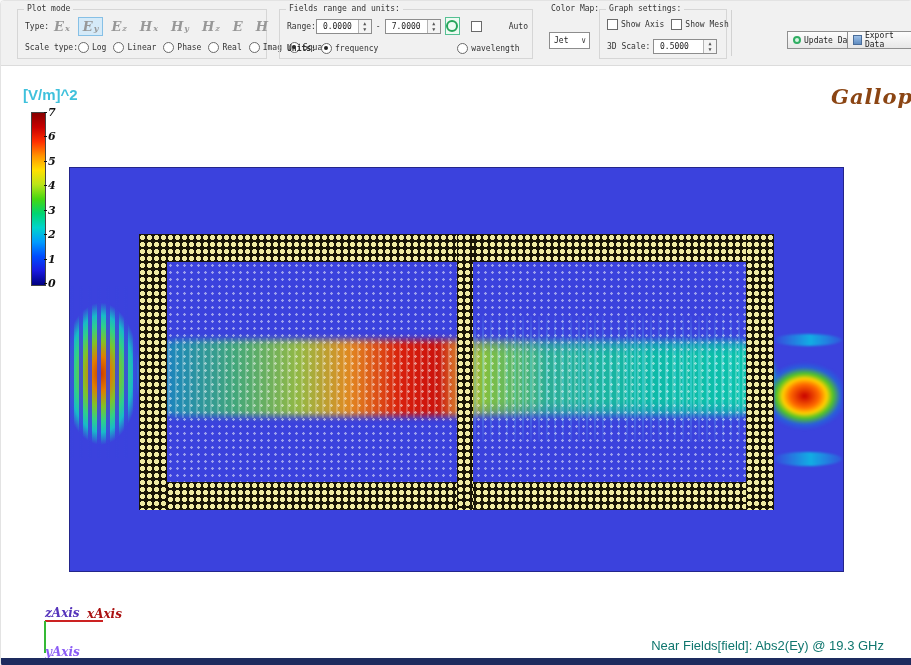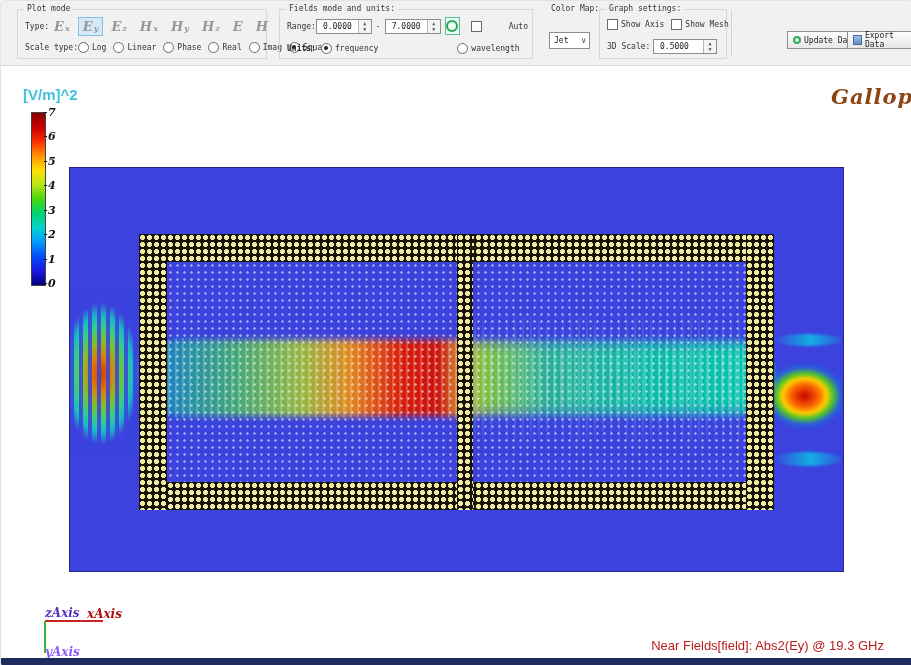--- a/index.html
+++ b/index.html
@@ -69,21 +69,21 @@
   .mesh{position:absolute;left:69px;top:66px;width:635px;height:276px;
      background-image:radial-gradient(rgba(255,255,255,0.5) 1px, rgba(0,0,0,0) 1.5px);background-size:7px 7px;}
   .mband{position:absolute;background-color:#191407;
      background-image:radial-gradient(#efe9a2 2.3px, rgba(0,0,0,0) 2.8px);background-size:7px 7px;}
   
   .axis-z{position:absolute;left:44px;top:540px;font:italic bold 12px "DejaVu Serif",serif;color:#5533bb;}
   .axis-x{position:absolute;left:86px;top:541px;font:italic bold 12px "DejaVu Serif",serif;color:#aa1111;}
   .axline-x{position:absolute;left:44px;top:554px;width:58px;height:2px;background:#cc2222;}
   .axline-y{position:absolute;left:43px;top:555px;width:2px;height:32px;background:#35b935;}
   .axis-y{position:absolute;left:44px;top:579px;font:italic bold 12px "DejaVu Serif",serif;color:#8b5cf6;}
-  .status{position:absolute;right:28px;top:572px;font:13px "Liberation Sans",sans-serif;color:#b91c1c;}
+  .status{position:absolute;right:28px;top:572px;font:13px "Liberation Sans",sans-serif;color:#0f766e;}
   .bottombar{position:absolute;left:0;top:657px;width:911px;height:8px;background:#1d2b5e;}
 </style>
 </head>
 <body>
 
 <div class="window">
 
   <div class="toolbar">
 
     <div class="group" style="left:16px;top:8px;width:248px;">
@@ -144,21 +144,21 @@
             <span class="tlabel">Imag</span>
           </span>
         <span class="opt" style="margin-right:0;">
             <span class="radio on"></span>
             <span class="tlabel">Square</span>
           </span>
       </div>
     </div>
 
     <div class="group" style="left:278px;top:8px;width:252px;">
-      <span class="glabel">Fields mode and units:</span>
+      <span class="glabel">Fields range and units:</span>
       <div class="row" style="top:8px;height:16px;">
         <span class="tlabel" style="width:34px;">Range:</span>
         <span class="spin" style="width:74px;">
             <span class="val">0.0000</span>
             <span class="ud">
               <span>▲</span>
               <span>▼</span>
             </span>
           </span>
         <span class="tlabel" style="margin:0 4px;">-</span>

